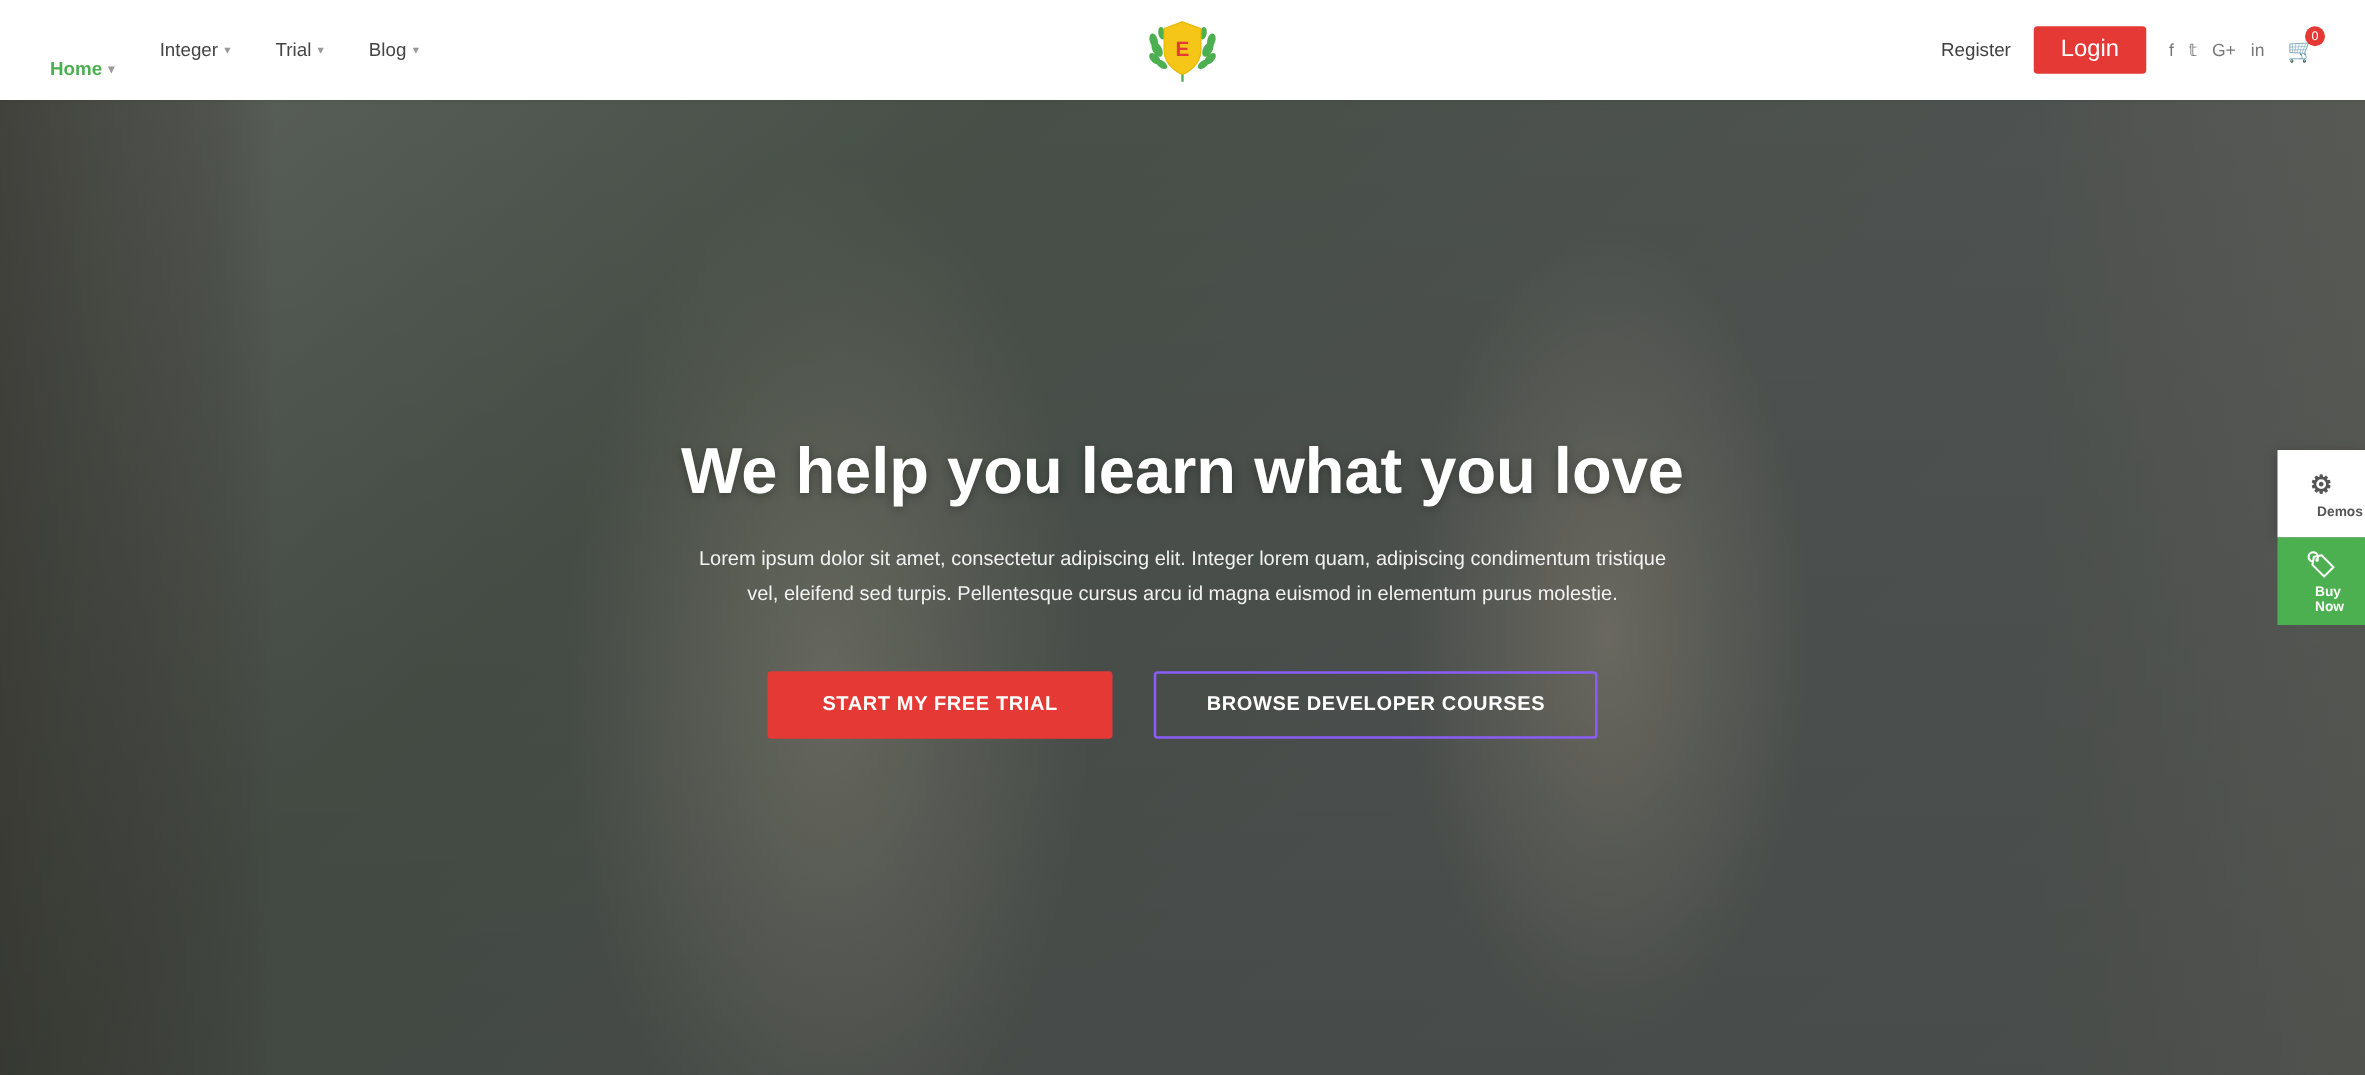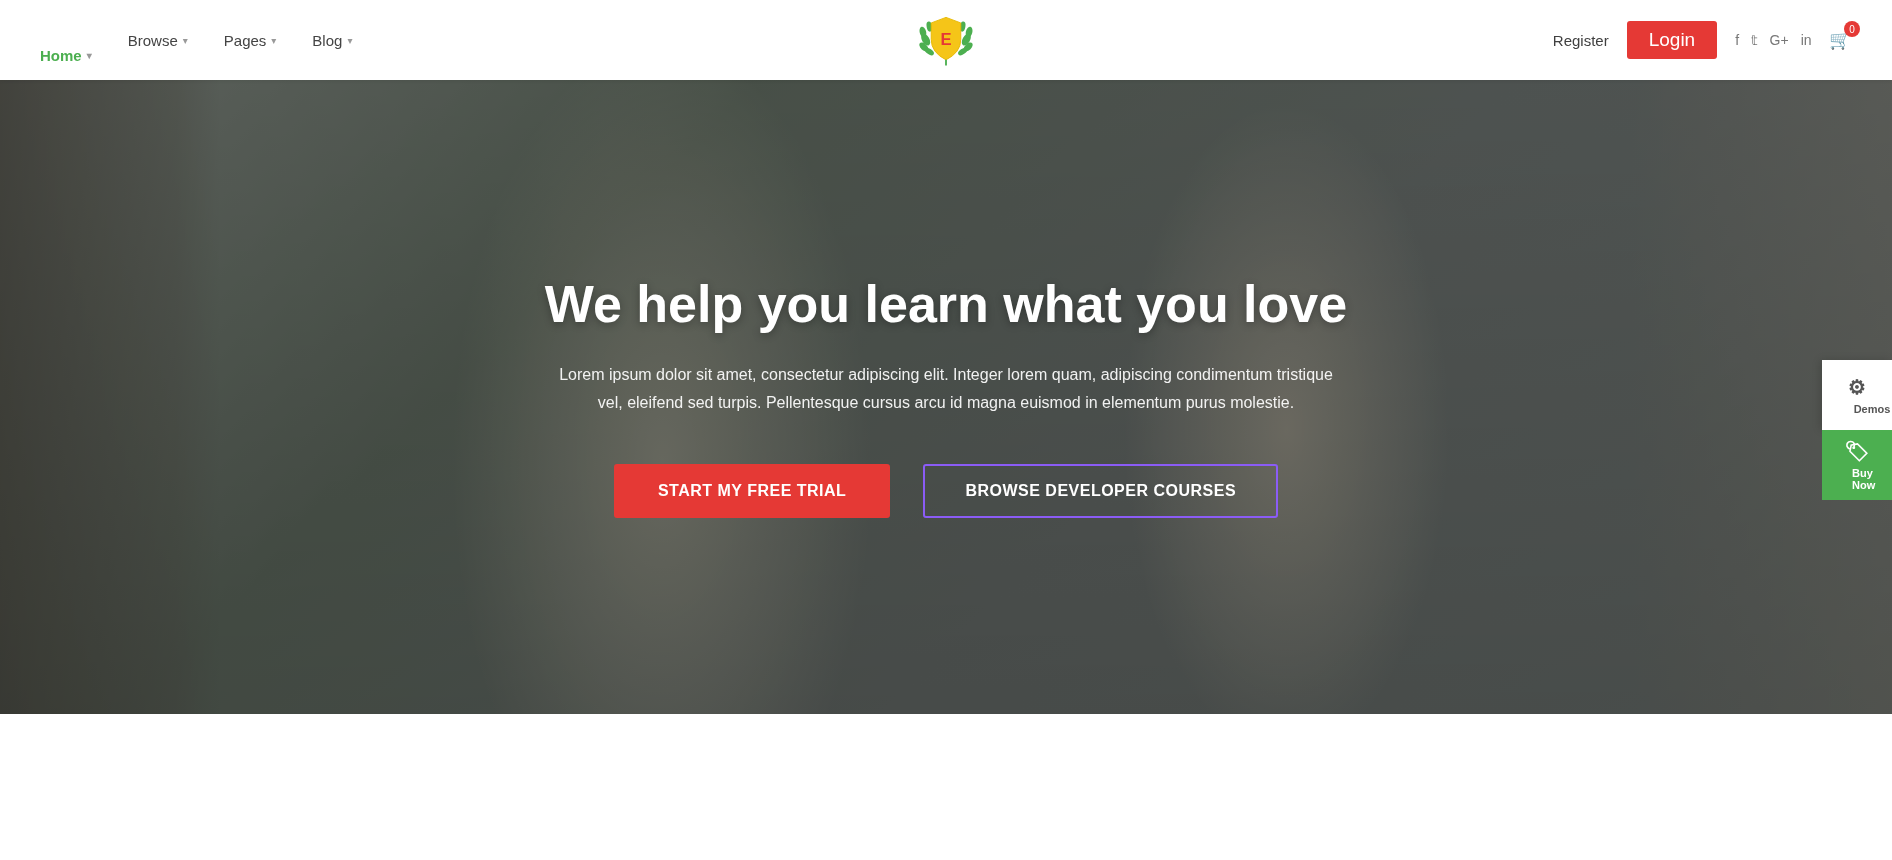--- a/index.html
+++ b/index.html
@@ -106,21 +106,21 @@
       font-size: 10px;
       display: flex;
       align-items: center;
       justify-content: center;
     }
 
     
     .hero {
       position: relative;
       width: 100%;
-      height: 634px;
+      height: 780px;
       overflow: hidden;
       display: flex;
       align-items: center;
       justify-content: center;
     }
     .hero-bg {
       position: absolute;
       inset: 0;
       background: linear-gradient(135deg, #b0b8b0 0%, #7a8a7a 30%, #8a9090 60%, #909898 100%);
       z-index: 0;
@@ -266,25 +266,25 @@
 </head>
 <body>
 
 <nav class="navbar">
   <div class="nav-left">
     <a class="nav-item active">
       <span>Home</span>
       <span class="chevron">▾</span>
     </a>
     <a class="nav-item">
-      <span>Browse</span>
+      <span>Integer</span>
       <span class="chevron">▾</span>
     </a>
     <a class="nav-item">
-      <span>Pages</span>
+      <span>Trial</span>
       <span class="chevron">▾</span>
     </a>
     <a class="nav-item">
       <span>Blog</span>
       <span class="chevron">▾</span>
     </a>
   </div>
 
   <div class="nav-logo">
     <svg class="logo-shield" viewBox="0 0 60 65" xmlns="http://www.w3.org/2000/svg">

